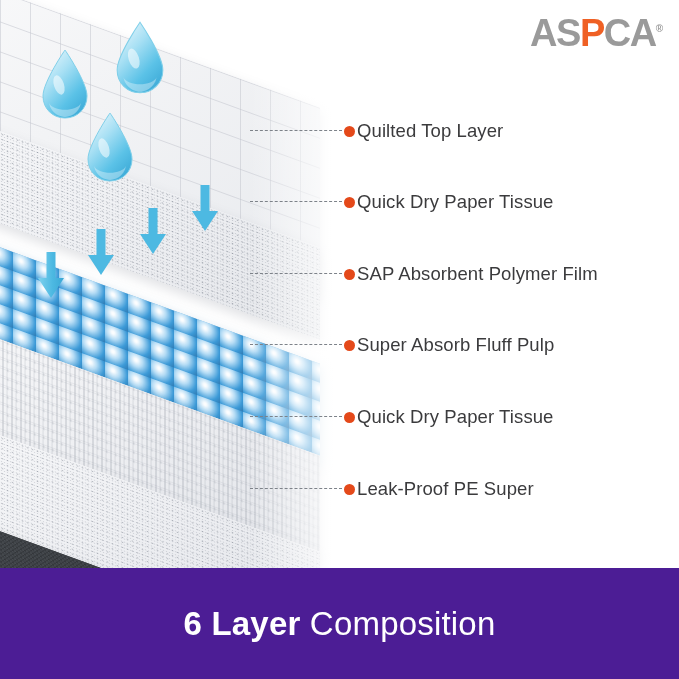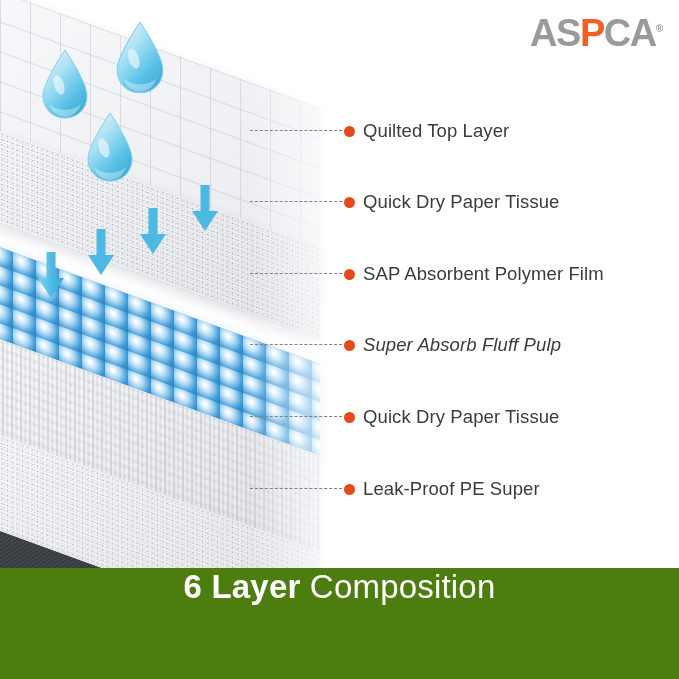--- a/index.html
+++ b/index.html
@@ -165,36 +165,37 @@
   }
   .dot {
     width: 11px;
     height: 11px;
     border-radius: 50%;
     background: #e4491a;
     margin-left: 2px;
     flex: none;
   }
   .callout-label {
-    margin-left: 8px;
+    margin-left: 2px;
     font-size: 18.5px;
     color: #3b3b3d;
     white-space: nowrap;
     letter-spacing: 0.1px;
   }
 
   
   #banner {
     position: absolute;
     left: 0;
     bottom: 0;
     width: 679px;
     height: 111px;
-    background: #4d7c0f;
+    background: #4c1d95;
     display: flex;
+    align-items: center;
     justify-content: center;
   }
   #banner-text {
     font-size: 33px;
     color: #ffffff;
     letter-spacing: 0.2px;
   }
   #banner-text .bold { font-weight: bold; }
 </style>
 </head>
@@ -284,21 +285,21 @@
   <div class="callout" style="top:191px;">
     <div class="leader"></div>
     <div class="dot"></div>
     <div class="callout-label">Quick Dry Paper Tissue</div>
   </div>
   <div class="callout" style="top:263px;">
     <div class="leader"></div>
     <div class="dot"></div>
     <div class="callout-label">SAP Absorbent Polymer Film</div>
   </div>
-  <div class="callout" style="top:334px;font-style:italic;">
+  <div class="callout" style="top:334px;">
     <div class="leader"></div>
     <div class="dot"></div>
     <div class="callout-label">Super Absorb Fluff Pulp</div>
   </div>
   <div class="callout" style="top:406px;">
     <div class="leader"></div>
     <div class="dot"></div>
     <div class="callout-label">Quick Dry Paper Tissue</div>
   </div>
   <div class="callout" style="top:478px;">

